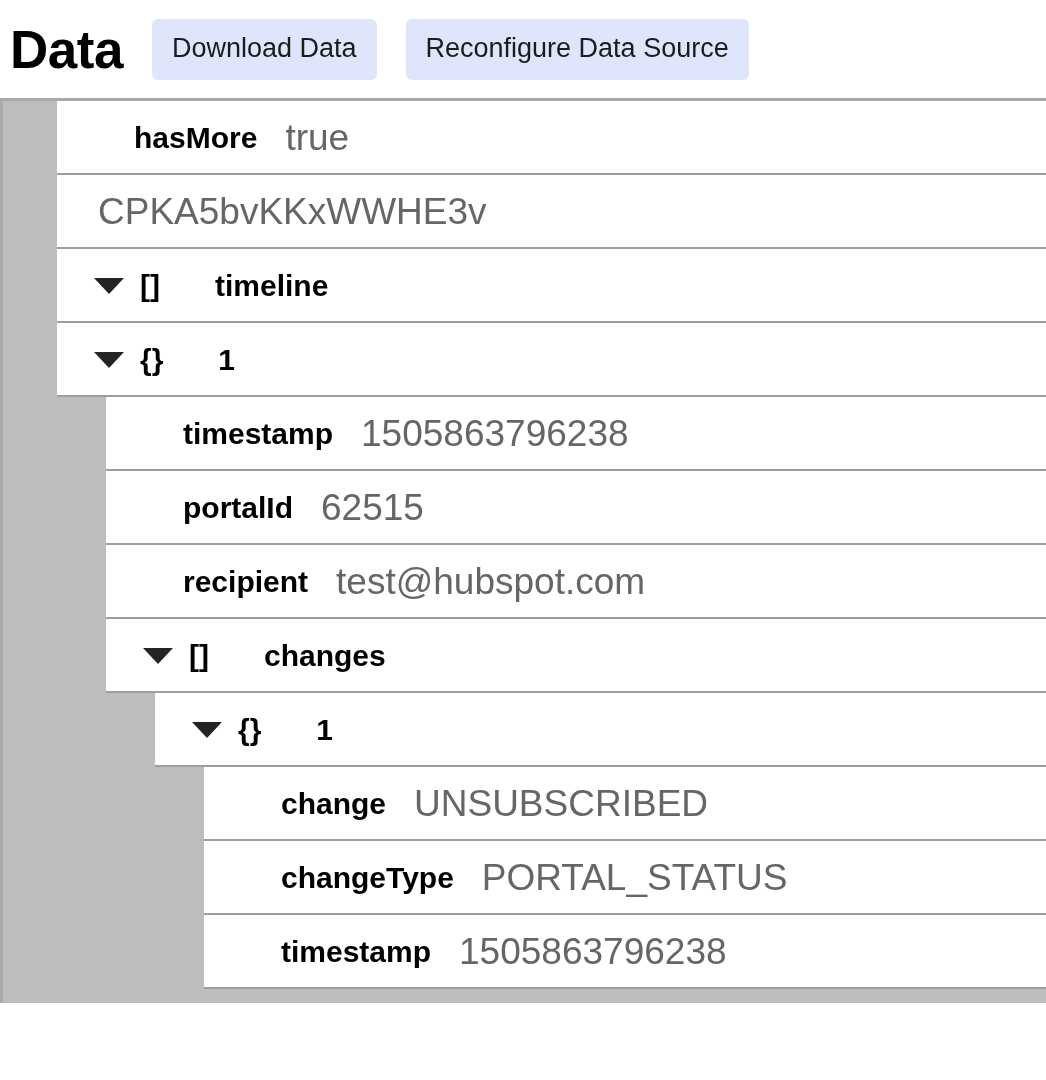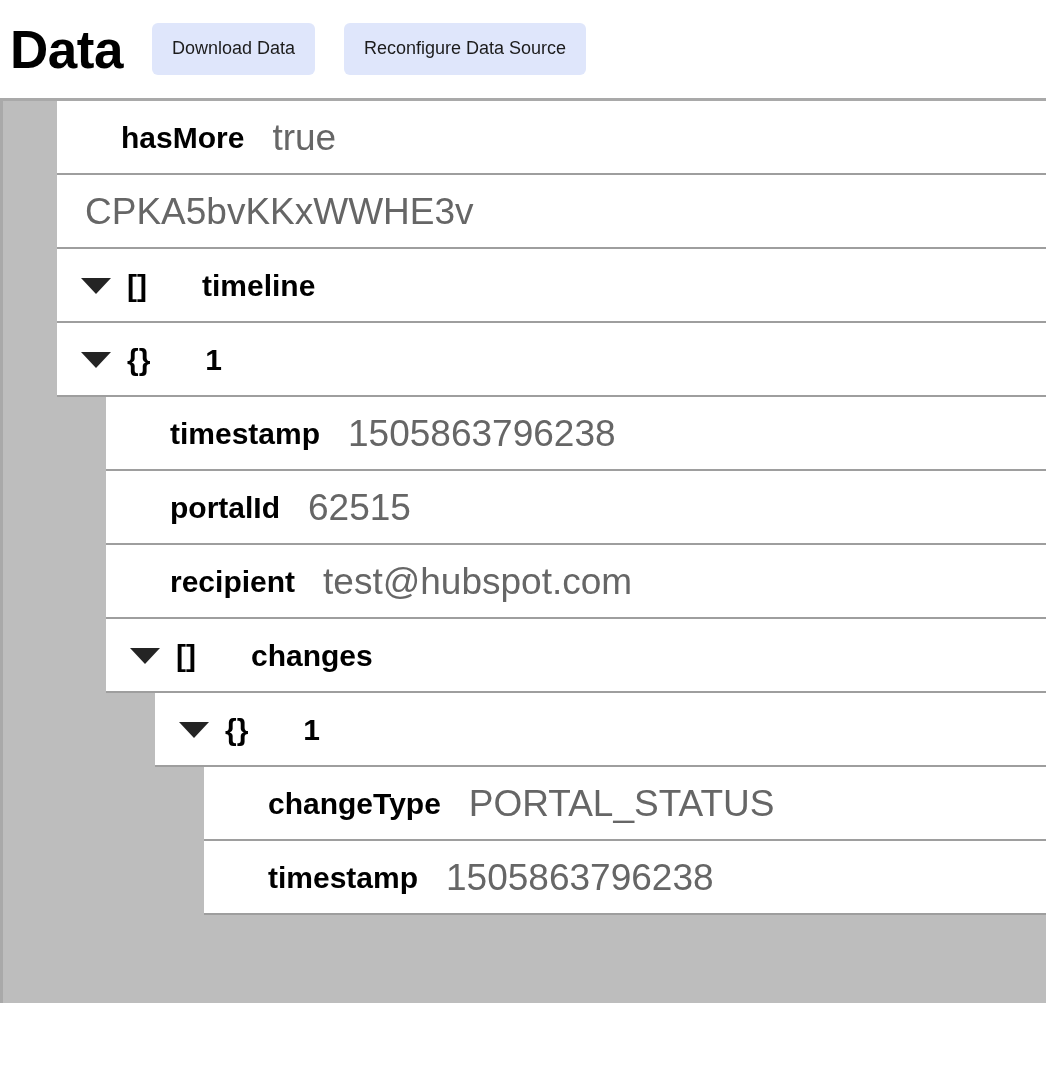--- a/index.html
+++ b/index.html
@@ -34,21 +34,21 @@
     padding: 0;
     white-space: nowrap;
   }
   .hdr-btn {
     margin-left: 29px;
     background: #dfe6fb;
     border: none;
     border-radius: 6px;
     color: #1c1c1c;
     font-family: "Liberation Sans", sans-serif;
-    font-size: 18px;
+    font-size: 27px;
     line-height: 1;
     padding: 16px 20px 18px 20px;
     cursor: pointer;
     white-space: nowrap;
   }
 
   
   #tree-wrap {
     position: relative;
     width: 1046px;
@@ -76,20 +76,21 @@
   .row {
     display: flex;
     align-items: center;
     height: 74px;
     box-sizing: border-box;
     background: #ffffff;
     border-bottom: 2px solid #9e9e9e;
     border-top: 1px solid #ffffff;
     white-space: nowrap;
     overflow: hidden;
+    padding-left: 13px;
   }
   
   .lvl-0 { margin-left: 54px; }
   .lvl-1 { margin-left: 54px; }
   .lvl-2 { margin-left: 103px; }
   .lvl-3 { margin-left: 152px; }
   .lvl-4 { margin-left: 201px; }
 
   .caret {
     flex: 0 0 auto;
@@ -170,20 +171,24 @@
         <span class="caret"></span>
         <span class="brackets">[]</span>
         <span class="key">changes</span>
       </div>
       <div class="row lvl-3 branch">
         <span class="caret"></span>
         <span class="brackets">{}</span>
         <span class="key">1</span>
       </div>
       <div class="row lvl-4 leaf">
+        <span class="key">change</span>
+        <span class="val">UNSUBSCRIBED</span>
+      </div>
+      <div class="row lvl-4 leaf">
         <span class="key">changeType</span>
         <span class="val">PORTAL_STATUS</span>
       </div>
       <div class="row lvl-4 leaf">
         <span class="key">timestamp</span>
         <span class="val">1505863796238</span>
       </div>
     </div>
 </div>
 

